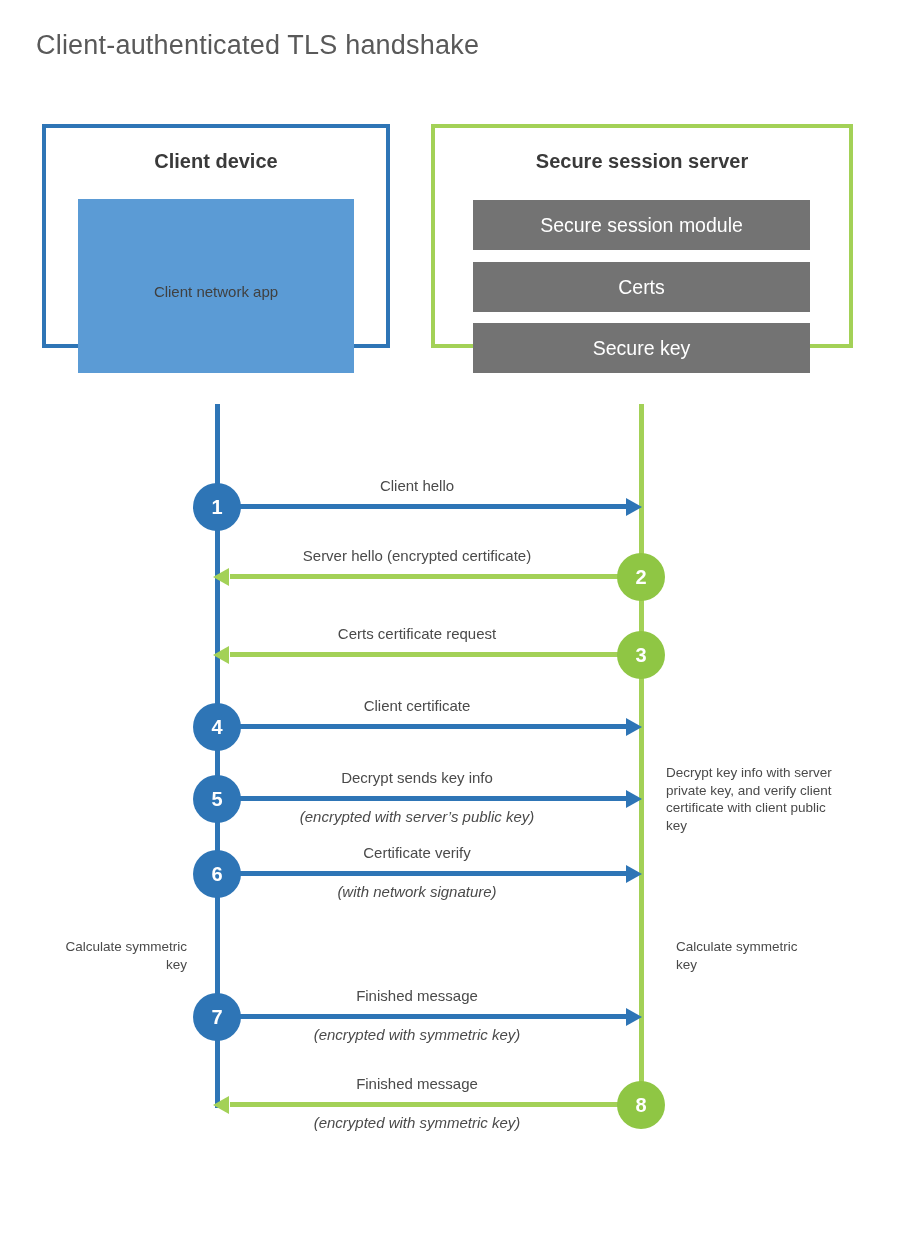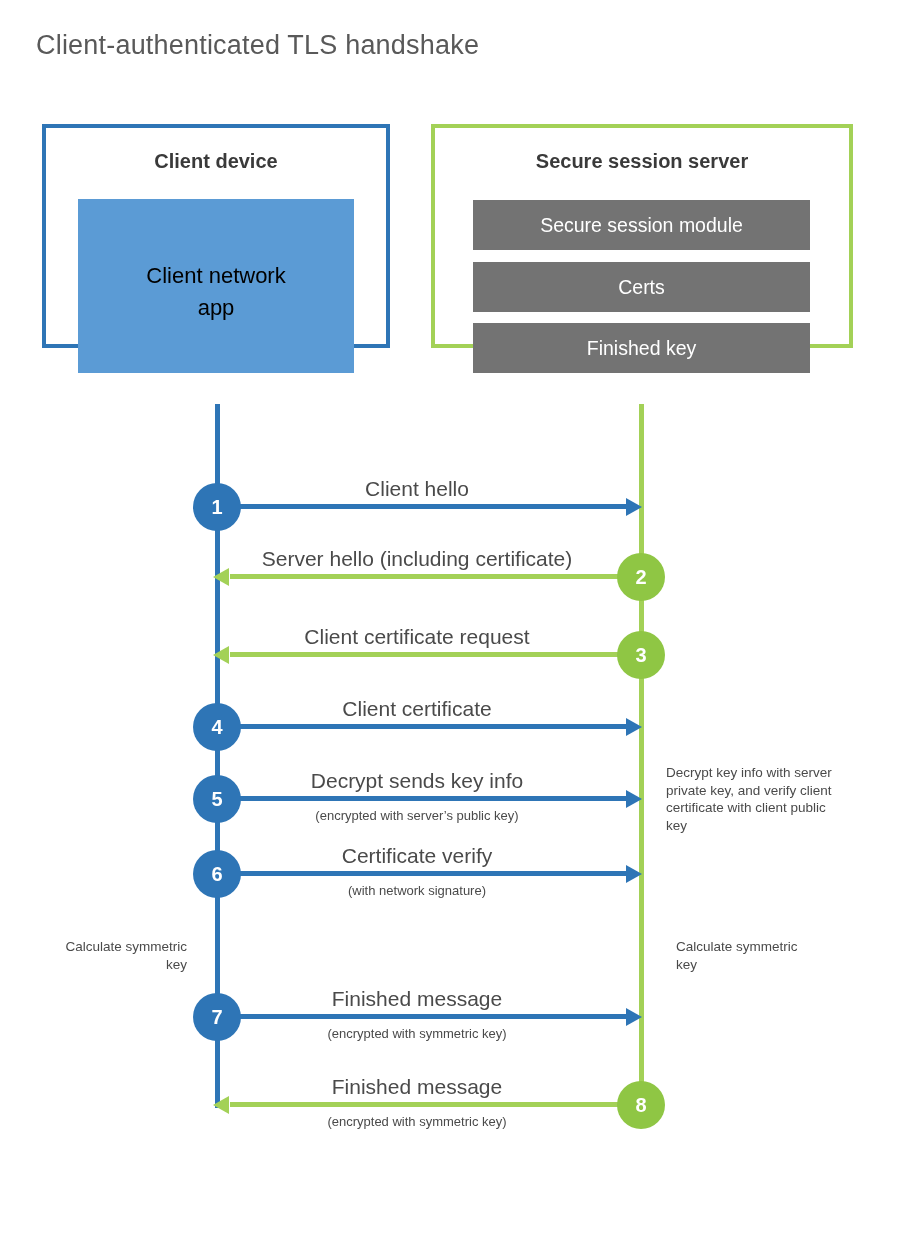--- a/index.html
+++ b/index.html
@@ -10,21 +10,21 @@
     color:#595959;letter-spacing:.2px;margin:0;}
 
   
   .actor-box{position:absolute;top:124px;height:224px;background:#fff;box-sizing:border-box;}
   .client-box{left:42px;width:348px;border:4px solid #2e75b6;}
   .server-box{left:431px;width:422px;border:4px solid #a3d157;}
   .actor-title{position:absolute;left:0;right:0;top:22px;text-align:center;
     font-size:20px;font-weight:bold;color:#3a3a3a;}
   .app-box{position:absolute;left:32px;top:71px;width:276px;height:174px;background:#5b9bd5;
     display:flex;align-items:center;justify-content:center;text-align:center;}
-  .app-box span{color:#000000;font-size:22px;line-height:1.45;width:180px;margin-top:12px;}
+  .app-box span{color:#404040;font-size:15px;line-height:1.45;width:180px;margin-top:12px;}
   .module-bar{position:absolute;left:38px;width:337px;height:50px;background:#737373;
     display:flex;align-items:center;justify-content:center;}
   .module-bar span{color:#fff;font-size:19.5px;}
 
   
   .lifeline{position:absolute;width:5px;top:404px;}
   .lifeline.blue{left:215px;background:#2e75b6;height:704px;}
   .lifeline.green{left:639px;background:#a3d157;height:700px;}
 
   
@@ -37,23 +37,23 @@
   
   .arrow-line{position:absolute;height:5px;}
   .al-blue{background:#2e75b6;left:217px;width:410px;}
   .al-green{background:#a3d157;left:230px;width:411px;}
   .ah{position:absolute;width:0;height:0;border-top:9px solid transparent;border-bottom:9px solid transparent;}
   .ah-right{left:626px;border-left:16px solid #2e75b6;}
   .ah-left{left:213px;border-right:16px solid #a3d157;}
 
   
   .msg-label{position:absolute;left:205px;width:424px;text-align:center;
-    font-size:21px;color:#4a4a4a;}
+    font-size:15px;color:#4a4a4a;}
   .msg-sub{position:absolute;left:205px;width:424px;text-align:center;
-    font-size:13px;color:#4a4a4a;}
+    font-size:15px;color:#4a4a4a;font-style:italic;}
 
   
   .note{position:absolute;font-size:13.5px;color:#4a4a4a;line-height:17.5px;}
   .note-decrypt{left:666px;top:764px;width:172px;text-align:left;}
   .note-calc-left{left:57px;top:938px;width:130px;text-align:right;}
   .note-calc-right{left:676px;top:938px;width:130px;text-align:left;}
 </style>
 </head>
 <body>
 
@@ -70,42 +70,42 @@
 
   <div class="actor-box server-box">
     <div class="actor-title">Secure session server</div>
     <div class="module-bar" style="top:72px">
       <span>Secure session module</span>
     </div>
     <div class="module-bar" style="top:134px">
       <span>Certs</span>
     </div>
     <div class="module-bar" style="top:195px">
-      <span>Finished key</span>
+      <span>Secure key</span>
     </div>
   </div>
 
   <div class="lifeline blue"></div>
   <div class="lifeline green"></div>
 
   <div class="msg-label" style="top:477px">Client hello</div>
   <div class="arrow-line al-blue" style="top:504px"></div>
   <div class="ah ah-right" style="top:498px"></div>
   <div class="circle c-blue" style="left:193px;top:483px">
     <span>1</span>
   </div>
 
-  <div class="msg-label" style="top:547px">Server hello (including certificate)</div>
+  <div class="msg-label" style="top:547px">Server hello (encrypted certificate)</div>
   <div class="arrow-line al-green" style="top:574px"></div>
   <div class="ah ah-left" style="top:568px"></div>
   <div class="circle c-green" style="left:617px;top:553px">
     <span>2</span>
   </div>
 
-  <div class="msg-label" style="top:625px">Client certificate request</div>
+  <div class="msg-label" style="top:625px">Certs certificate request</div>
   <div class="arrow-line al-green" style="top:652px"></div>
   <div class="ah ah-left" style="top:646px"></div>
   <div class="circle c-green" style="left:617px;top:631px">
     <span>3</span>
   </div>
 
   <div class="msg-label" style="top:697px">Client certificate</div>
   <div class="arrow-line al-blue" style="top:724px"></div>
   <div class="ah ah-right" style="top:718px"></div>
   <div class="circle c-blue" style="left:193px;top:703px">

